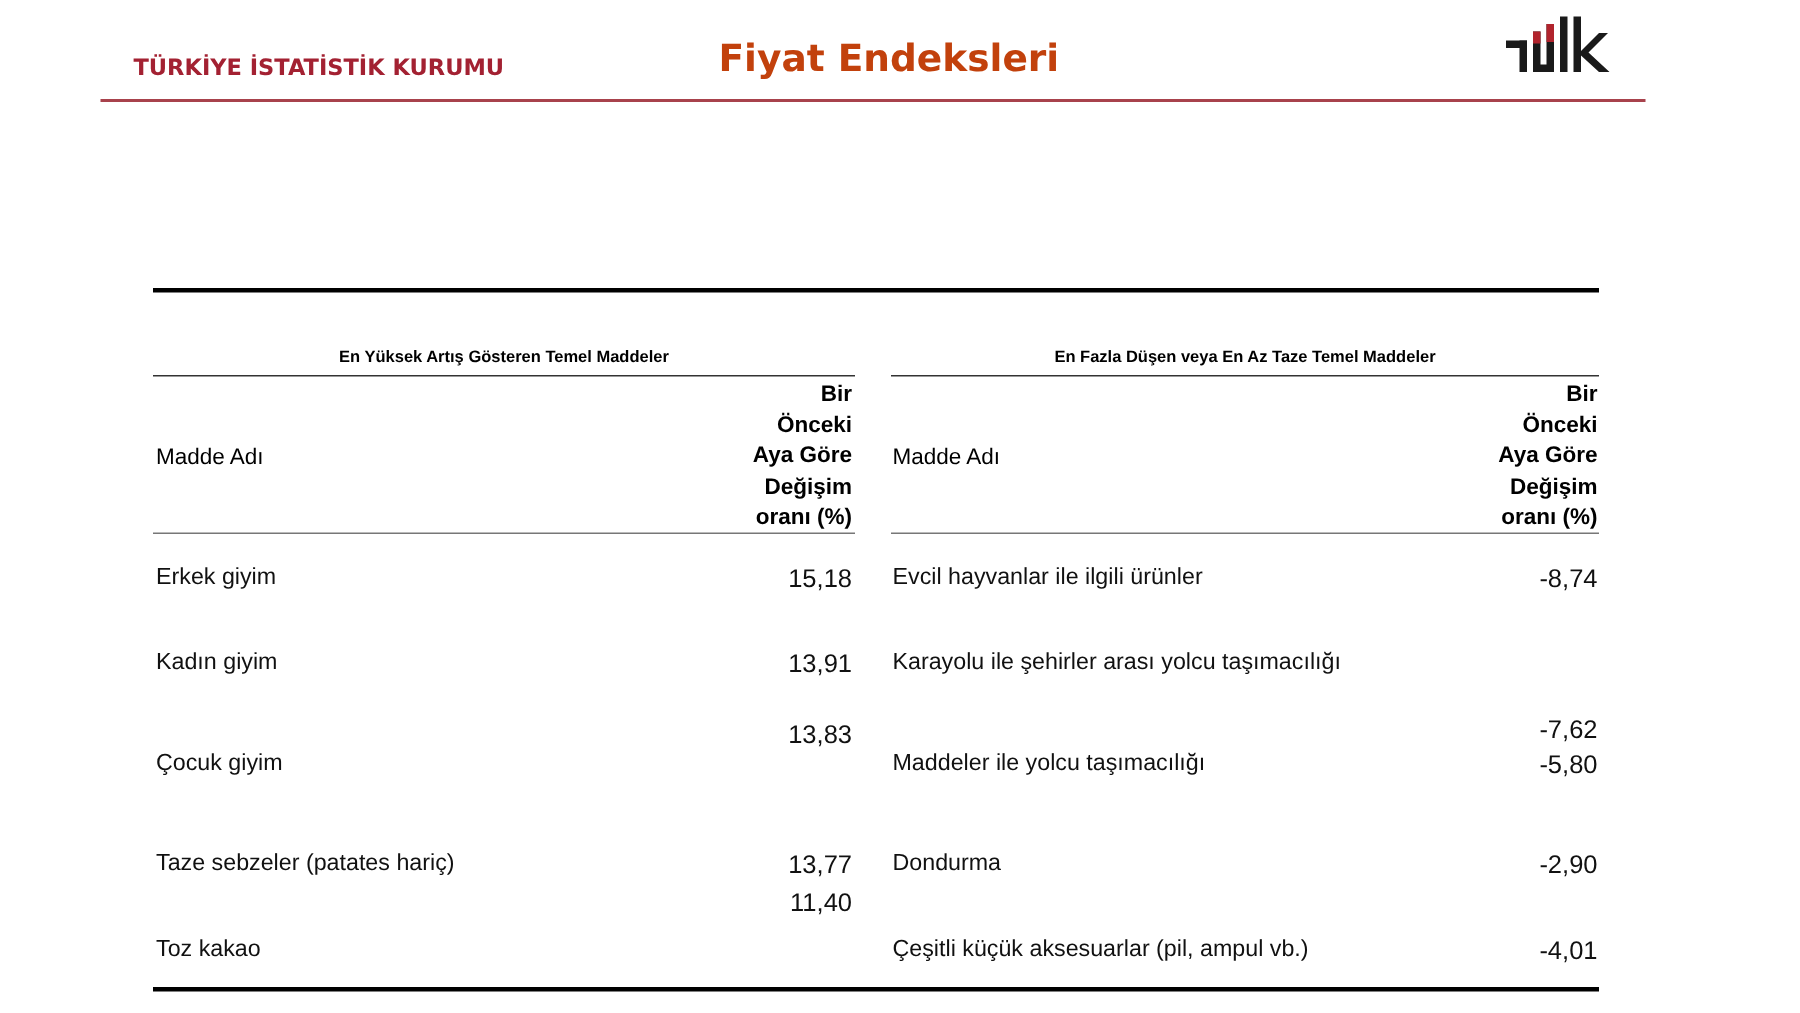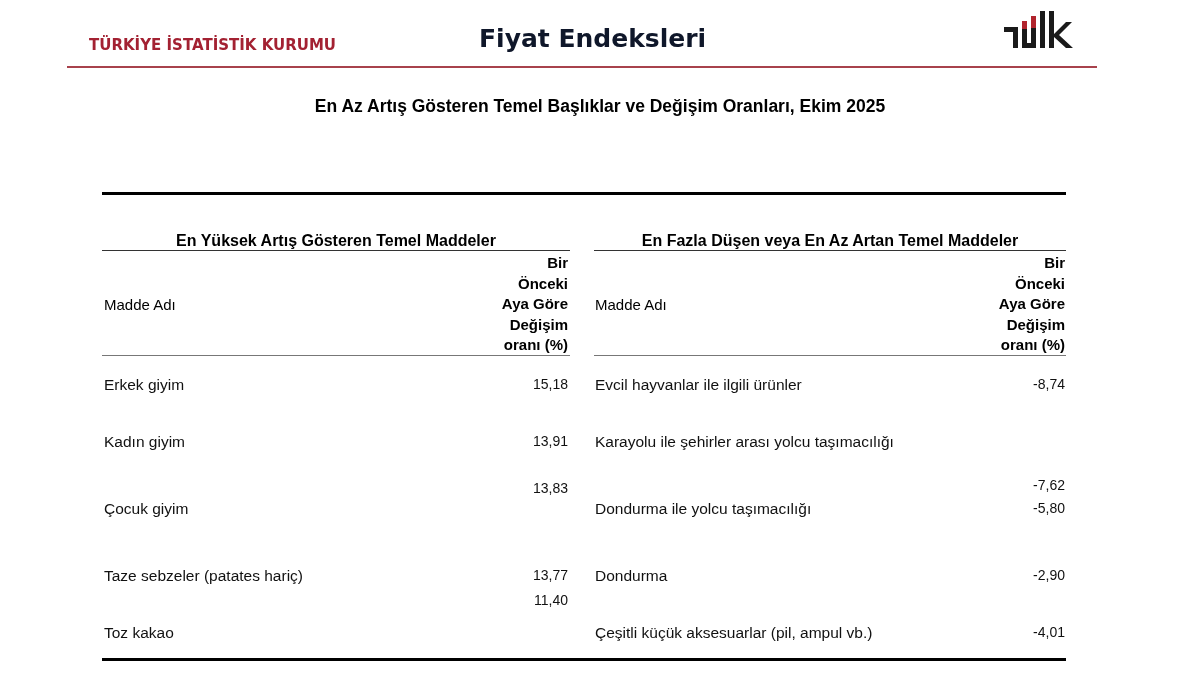--- a/index.html
+++ b/index.html
@@ -7,53 +7,53 @@
     body { position: relative; font-family: "Liberation Sans", sans-serif; color: #111; }
 
     .org-name {
       position: absolute; left: 89px; top: 36px;
       font-family: "DejaVu Sans", sans-serif; font-weight: bold;
       font-size: 15px; color: #a32132; letter-spacing: 0px;
     }
     .page-title {
       position: absolute; left: 479px; top: 24px;
       font-family: "DejaVu Sans", sans-serif; font-weight: bold;
-      font-size: 25px; color: #0f172a;
+      font-size: 25px; color: #c2410c;
     }
     .header-rule {
       position: absolute; left: 67px; top: 66px; width: 1030px; height: 2px;
       background: #a8424c;
     }
     .logo { position: absolute; left: 1002px; top: 10px; width: 72px; height: 40px; }
 
     .doc-title {
       position: absolute; left: 200px; top: 95px; width: 800px;
       text-align: center; font-weight: bold; font-size: 17.5px; line-height: 23px;
       color: #000;
     }
 
     .rule-thick { position: absolute; height: 3px; background: #000; }
     .rule-thin { position: absolute; height: 1px; background: #333; }
     .rule-gray { position: absolute; height: 1px; background: #777; }
 
     .section-title {
-      position: absolute; top: 232px; font-weight: bold; font-size: 16px;
+      position: absolute; top: 232px; font-weight: bold; font-size: 11px;
       text-align: center; color: #000;
     }
     .col-head-name {
       position: absolute; top: 296px; font-weight: normal; font-size: 15px; color: #000;
     }
     .col-head-val {
       position: absolute; top: 253px; width: 110px; text-align: right;
       font-weight: bold; font-size: 15px; line-height: 20.6px; color: #000;
     }
     .col-head-val span { display: block; }
 
     .row-name { position: absolute; font-size: 15.5px; color: #111; white-space: nowrap; }
-    .row-val { position: absolute; font-size: 14px; color: #111; text-align: right; width: 100px; }
+    .row-val { position: absolute; font-size: 17px; color: #111; text-align: right; width: 100px; }
   </style>
 </head>
 <body>
 
 <div class="org-name">TÜRKİYE İSTATİSTİK KURUMU</div>
 <div class="page-title">Fiyat Endeksleri</div>
 <div class="logo">
   <svg width="72" height="40" viewBox="0 0 72 40">
 
     <rect x="2" y="17" width="14" height="5" fill="#1a1a1a"></rect>
@@ -67,21 +67,20 @@
 
     <rect x="38" y="1" width="5" height="37" fill="#1a1a1a"></rect>
 
     <rect x="47" y="1" width="5" height="37" fill="#1a1a1a"></rect>
     <polygon points="52,24 64,12 70,12 57,25 71,38 64,38 52,27" fill="#1a1a1a"></polygon>
   </svg>
 </div>
 <div class="header-rule"></div>
 
 <div class="doc-title">
-  <div>En Az Artış Gösteren Temel Başlıklar ve Değişim Oranları, Ekim 2025</div>
 </div>
 
 <div class="rule-thick" style="left:102px; top:192px; width:964px;"></div>
 
 <div class="section-title" style="left:102px; width:468px;">En Yüksek Artış Gösteren Temel Maddeler</div>
 <div class="rule-thin" style="left:102px; top:250px; width:468px;"></div>
 <div class="col-head-name" style="left:104px;">Madde Adı</div>
 <div class="col-head-val" style="left:458px;">
   <span>Bir</span>
   <span>Önceki</span>
@@ -95,36 +94,36 @@
 <div class="row-val" style="left:468px; top:376px;">15,18</div>
 <div class="row-name" style="left:104px; top:433px;">Kadın giyim</div>
 <div class="row-val" style="left:468px; top:433px;">13,91</div>
 <div class="row-name" style="left:104px; top:500px;">Çocuk giyim</div>
 <div class="row-val" style="left:468px; top:480px;">13,83</div>
 <div class="row-name" style="left:104px; top:567px;">Taze sebzeler (patates hariç)</div>
 <div class="row-val" style="left:468px; top:567px;">13,77</div>
 <div class="row-name" style="left:104px; top:624px;">Toz kakao</div>
 <div class="row-val" style="left:468px; top:592px;text-align:right;">11,40</div>
 
-<div class="section-title" style="left:594px; width:472px;">En Fazla Düşen veya En Az Artan Temel Maddeler</div>
+<div class="section-title" style="left:594px; width:472px;">En Fazla Düşen veya En Az Taze Temel Maddeler</div>
 <div class="rule-thin" style="left:594px; top:250px; width:472px;"></div>
 <div class="col-head-name" style="left:595px;">Madde Adı</div>
 <div class="col-head-val" style="left:955px;">
   <span>Bir</span>
   <span>Önceki</span>
   <span>Aya Göre</span>
   <span>Değişim</span>
   <span>oranı (%)</span>
 </div>
 <div class="rule-gray" style="left:594px; top:355px; width:472px;"></div>
 
 <div class="row-name" style="left:595px; top:376px;">Evcil hayvanlar ile ilgili ürünler</div>
 <div class="row-val" style="left:965px; top:376px;">-8,74</div>
 <div class="row-name" style="left:595px; top:433px;">Karayolu ile şehirler arası yolcu taşımacılığı</div>
 <div class="row-val" style="left:965px; top:433px;margin-top:44px;">-7,62</div>
-<div class="row-name" style="left:595px; top:500px;">Dondurma ile yolcu taşımacılığı</div>
+<div class="row-name" style="left:595px; top:500px;">Maddeler ile yolcu taşımacılığı</div>
 <div class="row-val" style="left:965px; top:500px;">-5,80</div>
 <div class="row-name" style="left:595px; top:567px;">Dondurma</div>
 <div class="row-val" style="left:965px; top:567px;">-2,90</div>
 <div class="row-name" style="left:595px; top:624px;">Çeşitli küçük aksesuarlar (pil, ampul vb.)</div>
 <div class="row-val" style="left:965px; top:624px;">-4,01</div>
 
 <div class="rule-thick" style="left:102px; top:658px; width:964px;"></div>
 
 </body></html>

